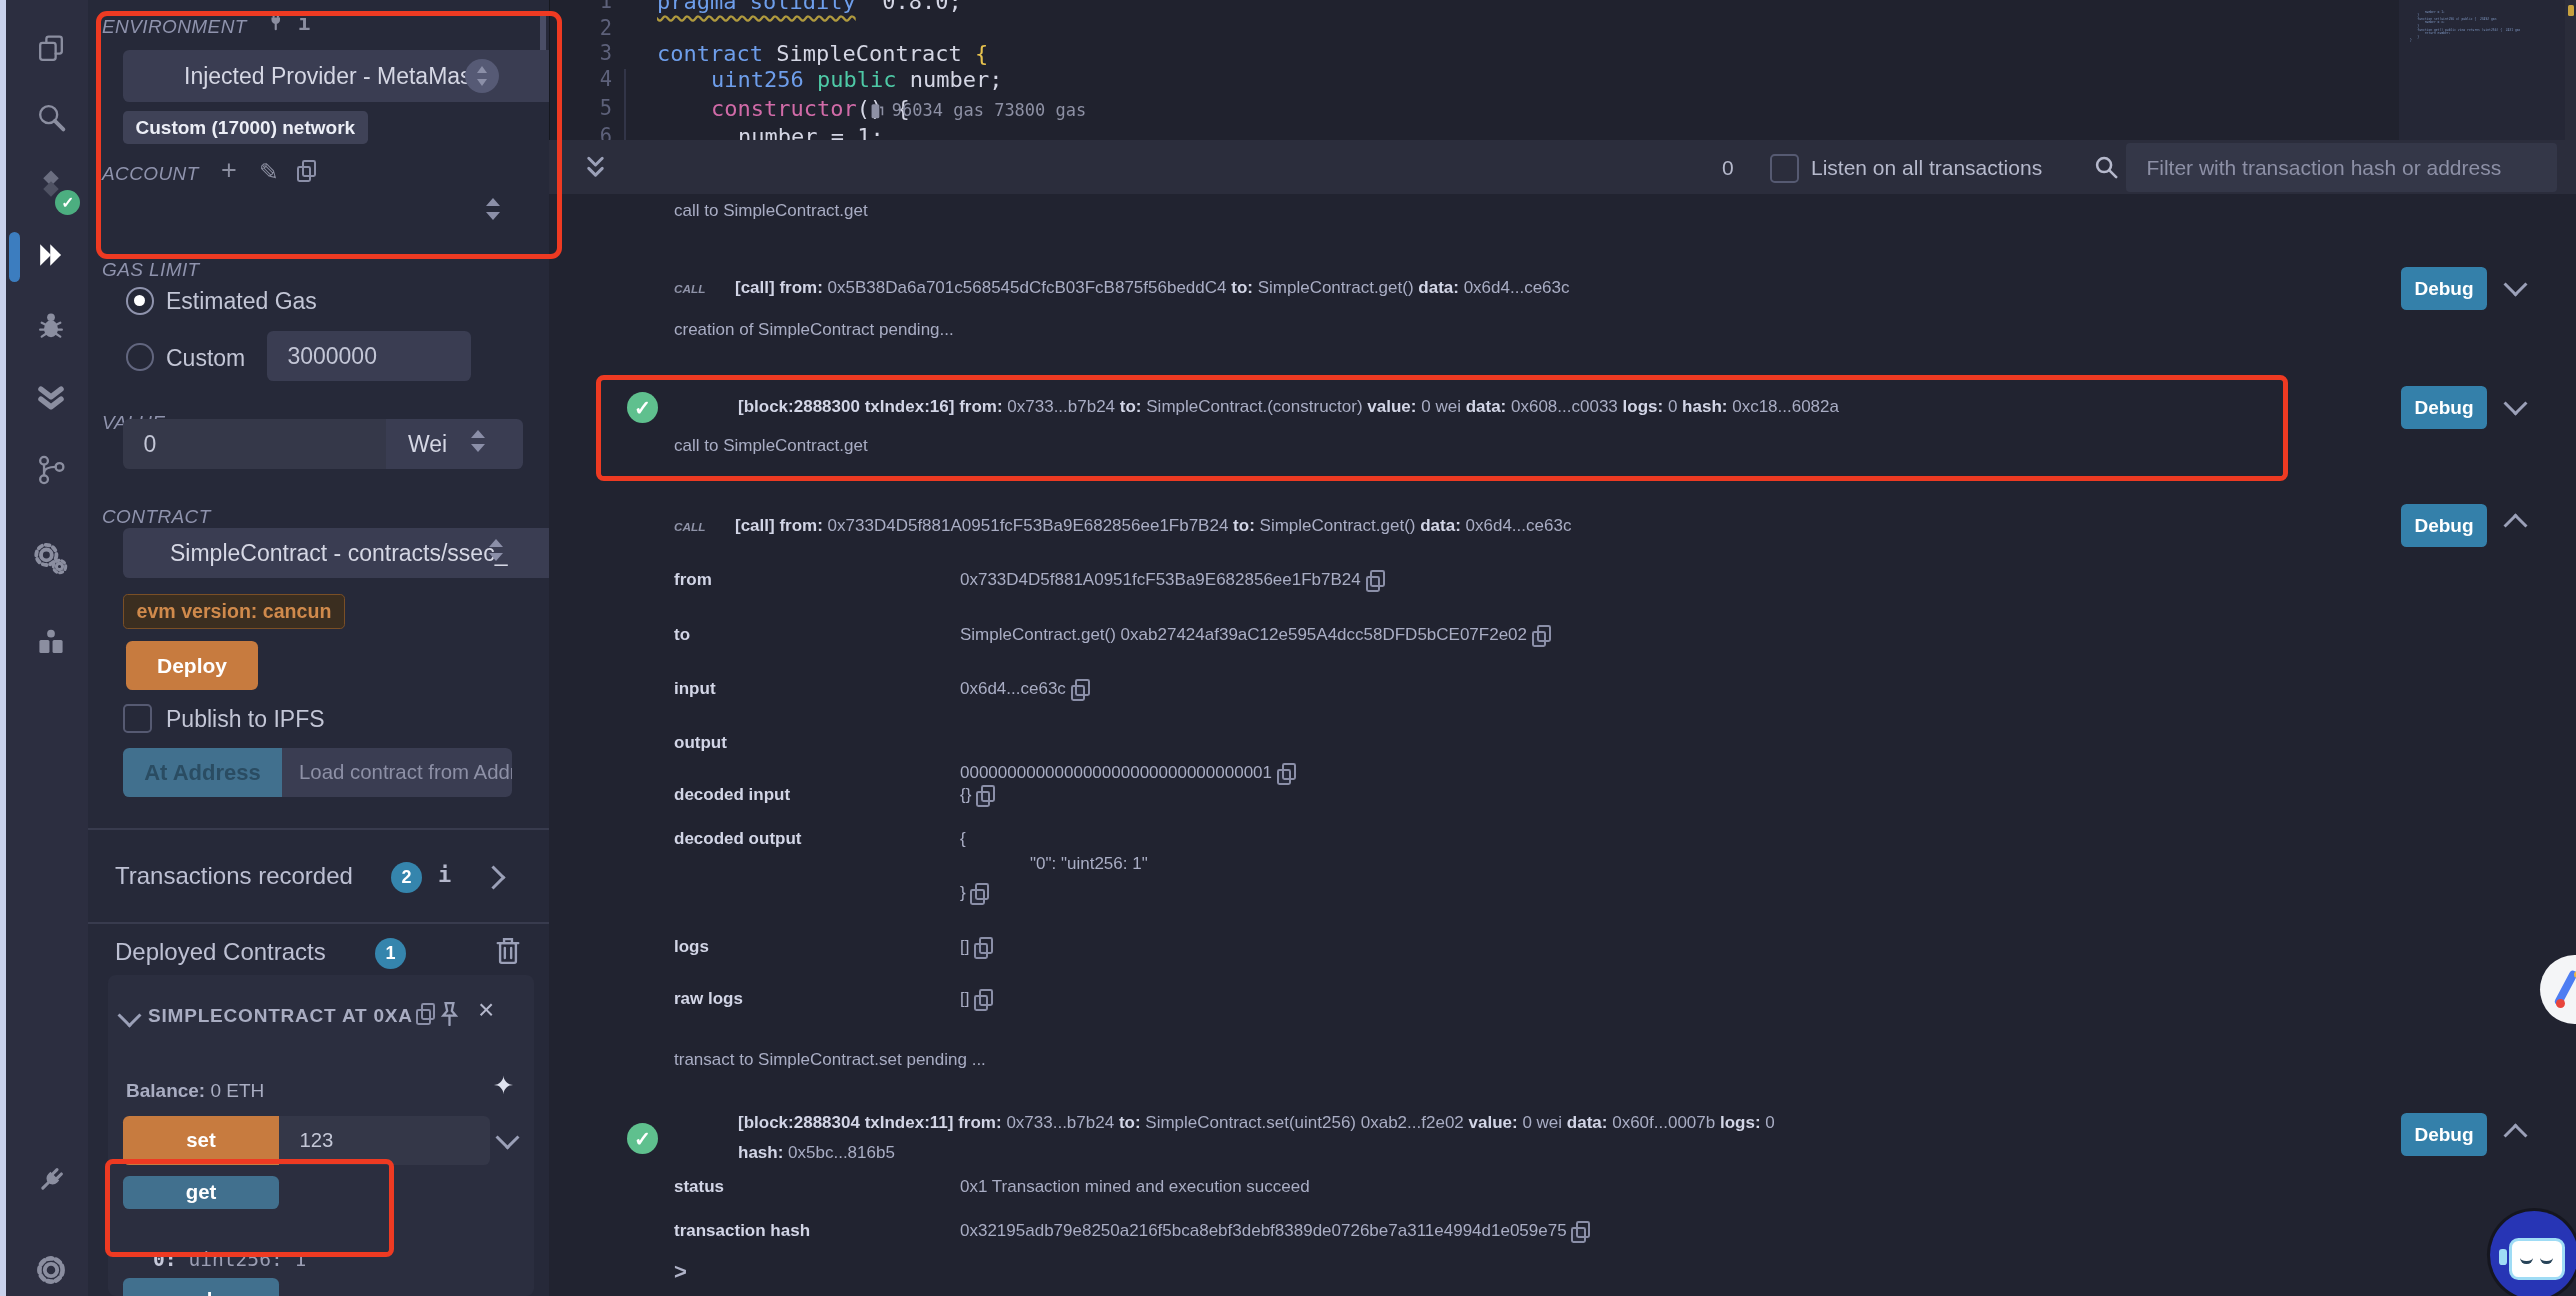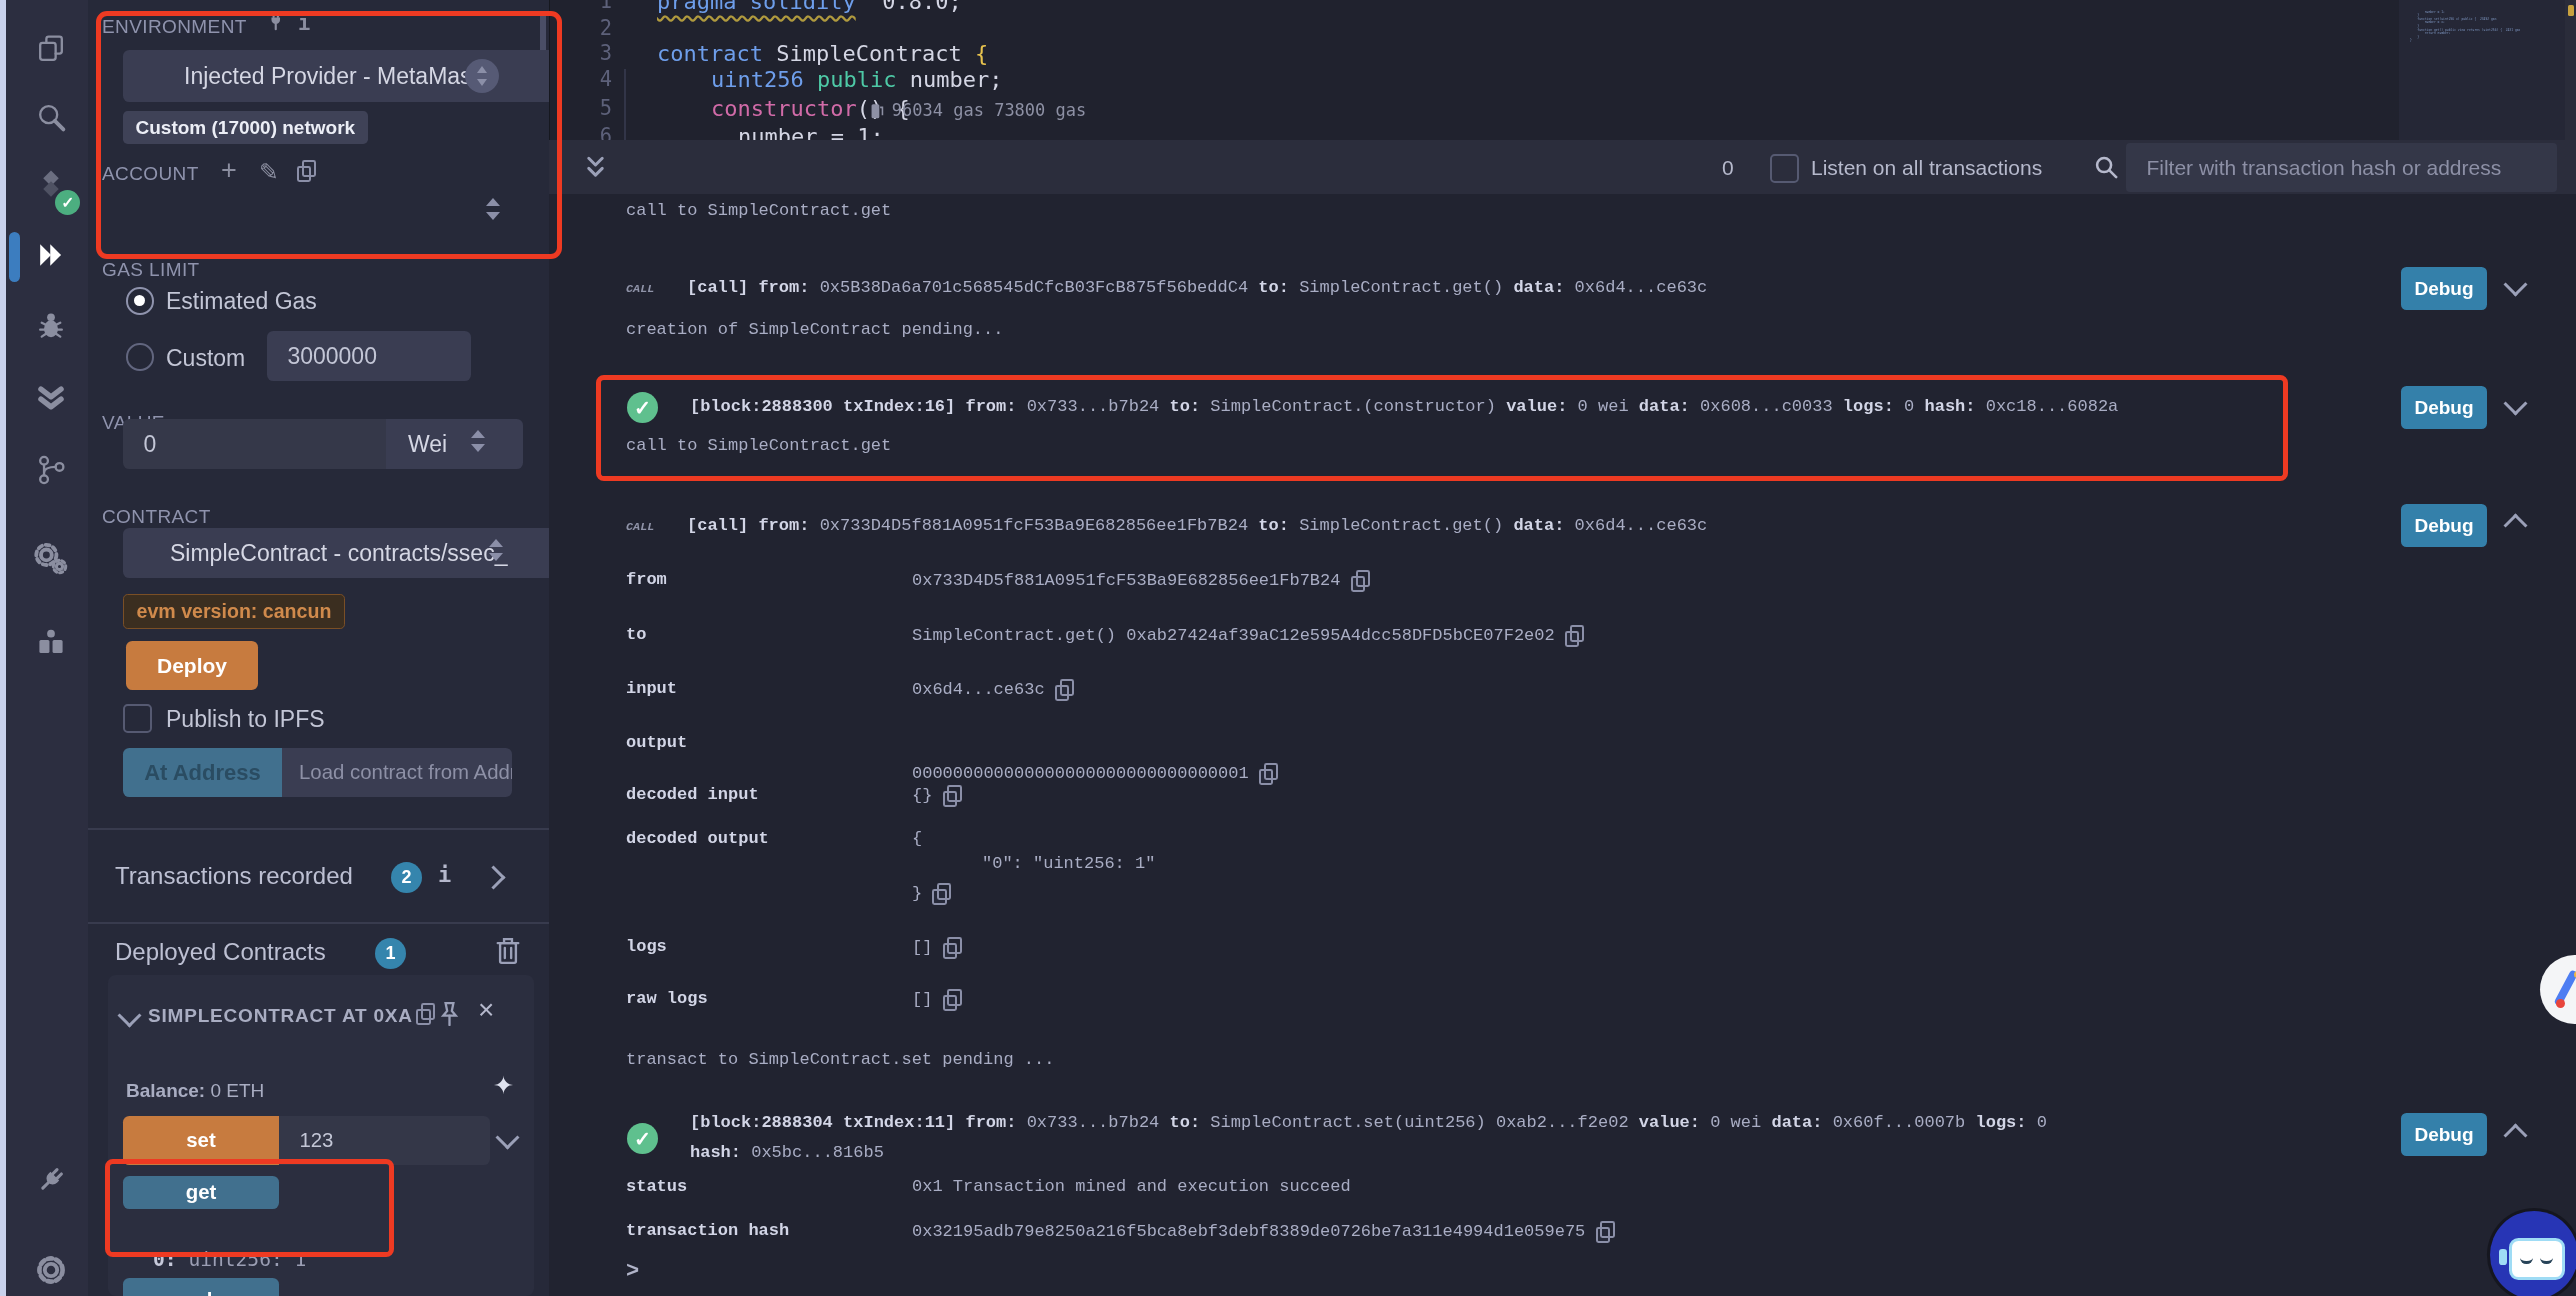--- a/index.html
+++ b/index.html
@@ -11,21 +11,21 @@
   #edge{left:0;top:0;width:6.3px;height:1297px;background:#c9d2ec;}
   #sidebar{left:6.3px;top:0;width:82px;height:1297px;background:#2c2e40;border-right:0.8px solid #1d1f2b;}
   #panel{left:88px;top:0;width:461px;height:1297px;background:#262939;}
   #editor{left:549px;top:0;width:2027px;height:140px;background:#20222e;border-left:1.6px solid #16181f;}
   #termbar{left:549px;top:140px;width:2027px;height:55px;background:#2b2d3c;}
   #terminal{left:549px;top:194px;width:2027px;height:1102px;background:#212330;}
   
   .sideic{position:absolute;left:28px;width:34px;height:34px;}
   .sideic svg{width:34px;height:34px;stroke:#8b8ea0;fill:none;stroke-width:3;stroke-linecap:round;stroke-linejoin:round;}
   
-  .lbl{position:absolute;font-size:19px;color:#8f93ad;letter-spacing:0.4px;}
+  .lbl{position:absolute;font-size:19px;color:#8f93ad;letter-spacing:0.4px;font-style:italic;}
   .sel{position:absolute;background:#3a3d52;border-radius:6.3px;display:flex;align-items:center;
        font-size:23px;color:#d5d7e4;white-space:nowrap;overflow:hidden;}
   .inp{position:absolute;background:#3a3d52;border:none;border-radius:6.3px;font-size:23px;color:#c3c6d6;
        font-family:"Liberation Sans",sans-serif;padding:0 0 0 20.4px;outline:none;box-sizing:border-box;}
   .inp::placeholder{color:#8d90a6;}
   .btn{position:absolute;border:none;border-radius:6.3px;font-weight:bold;color:#fff;cursor:pointer;
        font-family:"Liberation Sans",sans-serif;display:flex;align-items:center;justify-content:center;}
   .orange{background:#c77b3f;}
   .blue{background:#41708e;}
   .dbg{position:absolute;left:2401px;width:86px;height:43px;background:#3480aa;border:none;border-radius:5.5px;
@@ -43,21 +43,21 @@
   .stp .u{border-bottom:8.6px solid #8b8fa8;}
   .stp .d{border-top:8.6px solid #8b8fa8;}
   .chev{display:inline-block;width:14px;height:14px;border-right:3.9px solid #9ba0b8;border-bottom:3.9px solid #9ba0b8;}
   .chev.down{transform:rotate(45deg);}
   .chev.up{transform:rotate(-135deg);}
   .chev.right{transform:rotate(-45deg);}
   .cp{position:relative;display:inline-block;width:19px;height:22px;vertical-align:middle;}
   .cp::after{content:"";position:absolute;right:0;top:0;width:10.2px;height:12.5px;border:2.4px solid #8b8fa8;border-radius:2.4px;}
   .cp::before{content:"";position:absolute;left:0;bottom:0;width:10.2px;height:12.5px;border:2.4px solid #8b8fa8;border-radius:2.4px;background:#262939;}
   
-  .tline{position:absolute;font-family:Liberation Mono, monospace;font-size:17px;color:#a9adc4;white-space:nowrap;}
+  .tline{position:absolute;font-family:Liberation Sans, sans-serif;font-size:17px;color:#a9adc4;white-space:nowrap;margin-left:48px;}
   .tline b{color:#d2d5e6;text-align:right;}
   .check{position:absolute;width:31px;height:31px;border-radius:50%;background:#5fc08e;color:#fff;font-size:20.4px;
          font-weight:bold;display:flex;align-items:center;justify-content:center;}
   .ann{position:absolute;border:5.5px solid #ee3a22;border-radius:11px;pointer-events:none;z-index:50;}
   
   .lnum{position:absolute;width:34px;text-align:right;font-family:"DejaVu Sans Mono",monospace;font-size:20.4px;color:#5d617a;}
   .cline{position:absolute;font-family:"DejaVu Sans Mono",monospace;font-size:22px;white-space:pre;color:#d4d6e4;}
   .kw{color:#6e9eeb;} .grn{color:#4ec9a6;} .pnk{color:#d16ba8;} .yel{color:#e8c34e;} .pl{color:#d4d6e4;}
   .sq{text-decoration:underline wavy #b09a3e;text-underline-offset:5.5px;}
   #minimap{left:2397px;top:0;width:166px;height:140px;background:#252736;}

